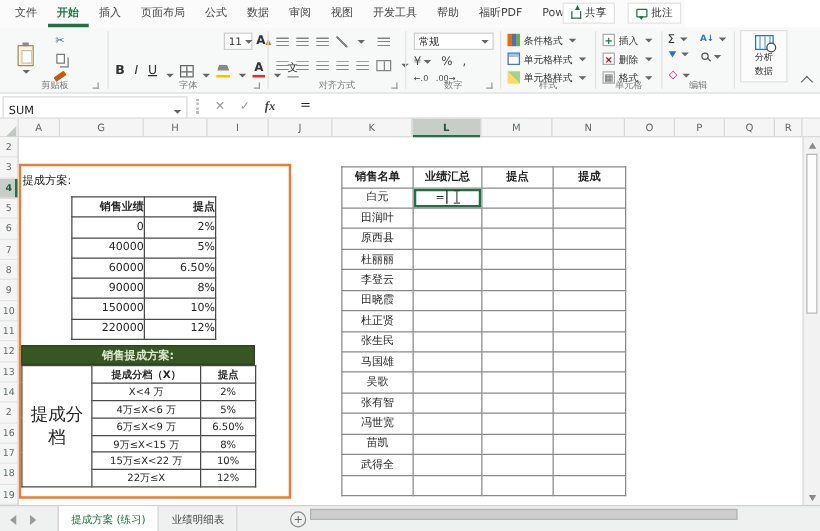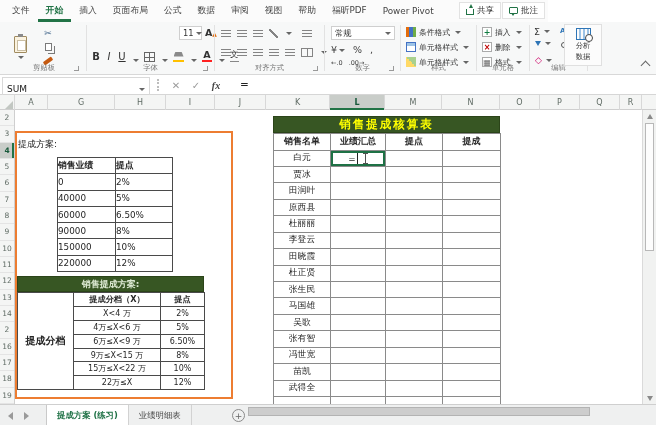--- a/index.html
+++ b/index.html
@@ -5,21 +5,21 @@
   *{box-sizing:border-box;margin:0;padding:0}
   html,body{width:656px;height:425px}
   body{font-family:"DejaVu Sans","Liberation Sans",sans-serif;font-size:9px;color:#262626;background:#fff;overflow:hidden}
   #app{position:relative;width:656px;height:425px;background:#fff;overflow:hidden}
 
   
   #tabbar{position:absolute;left:0;top:0;width:548px;height:22px;background:#FBFBFB}
   #ribbon-tabs{display:flex;height:22px;align-items:stretch;padding-left:4px}
   .rtab{padding:0 8px;display:flex;align-items:center;font-size:8.8px;color:#444;white-space:nowrap;cursor:default}
   .rtab.active{color:#217346;font-weight:bold;box-shadow:inset 0 -3px 0 #217346}
-  #tab-actions{position:absolute;right:3px;top:2px;height:17px;display:flex;gap:1px}
+  #tab-actions{position:absolute;right:3px;top:2px;height:17px;display:flex;gap:10px}
   .tb-btn{display:flex;align-items:center;gap:3px;padding:0 6px;border:1px solid #E2E2E2;background:#fff;font-size:8.5px;color:#333}
   .ic-share{width:8px;height:6px;border:1px solid #217346;border-top:none;position:relative;margin-top:3px}
   .ic-share::after{content:"";position:absolute;left:2px;top:-5px;width:0;height:0;border-left:2px solid transparent;border-right:2px solid transparent;border-bottom:4px solid #217346}
   .ic-comment{width:9px;height:7px;border:1px solid #217346;border-radius:1px;position:relative}
   .ic-comment::after{content:"";position:absolute;left:1px;bottom:-3px;width:0;height:0;border-left:2px solid transparent;border-right:2px solid transparent;border-top:3px solid #217346}
 
   
   #ribbon{position:absolute;left:0;top:22px;width:656px;height:53px;background:#F7F8F8;border-bottom:1px solid #D8D8D8}
   .rgroup{position:absolute;top:0;height:52px}
   .gsep{position:absolute;top:3px;width:1px;height:46px;background:#E2E2E2}
@@ -108,27 +108,27 @@
   #rowheaders{position:absolute;left:0;top:110px;width:15px;height:294px;background:#F4F5F4;border-right:1px solid #CFCFCF;display:flex;flex-direction:column;z-index:5}
   .rowh{flex:1;display:flex;align-items:center;justify-content:center;font-size:7.5px;color:#5F6B64;border-bottom:1px solid #E4E4E4}
   .rowh.sel{background:#C9CDC9;color:#17593A;font-weight:bold;box-shadow:inset -2px 0 0 #217346}
 
   
   #sheet{position:absolute;left:0;top:110px;width:642px;height:294px;background:#fff;overflow:hidden}
   #range-box{position:absolute;left:15px;top:21px;width:218px;height:268px;border:2px solid #ED7D31;pointer-events:none;z-index:1}
   #scheme-label{position:absolute;left:18px;top:28px;font-size:9px;color:#222;z-index:2}
   table{border-collapse:collapse;table-layout:fixed;background:#fff}
   #upper-table{position:absolute;left:57px;top:47px;z-index:2}
-  #upper-table th,#upper-table td{border:1px solid #4a4a4a;height:16.3px;text-align:left;font-size:8.8px;padding:0}
+  #upper-table th,#upper-table td{border:1px solid #4a4a4a;height:16.3px;text-align:right;font-size:8.8px;padding:0}
   #upper-table th{font-weight:bold}
   #lower-bar{position:absolute;left:17px;top:166px;width:187px;height:16px;background:#375623;border:1px solid #2B4419;color:#DCE9D2;font-weight:bold;font-size:9px;display:flex;align-items:center;justify-content:center;z-index:2}
   #lower-table{position:absolute;left:17px;top:182px;z-index:2}
   #lower-table th,#lower-table td{border:1px solid #4a4a4a;height:13.9px;text-align:center;font-size:8px;padding:0}
   #lower-table th{font-weight:bold;font-size:8.2px}
-  #lower-table td.side{font-weight:bold;font-size:10px;background:#fff}
+  #lower-table td.side{font-weight:normal;font-size:14px;background:#fff}
   #main-title{position:absolute;left:273px;top:6px;width:227px;height:17px;background:#375623;border:1px solid #2B4419;color:#FFFF00;font-weight:bold;font-size:11.5px;letter-spacing:2px;display:flex;align-items:center;justify-content:center;z-index:2}
   #main-table{position:absolute;left:273px;top:23px;z-index:2}
   #main-table th,#main-table td{border:1px solid #8a8a8a;height:16.45px;text-align:center;font-size:8.8px;padding:0}
   #main-table th{font-weight:bold;font-size:9px;height:16.5px}
   td.active-td{box-shadow:inset 0 0 0 2px #1E7145;text-align:left;padding-left:4px}
   .caret{display:inline-block;width:1px;height:11px;background:#222;vertical-align:-2px;margin-left:1px}
   .ibeam{display:inline-block;width:5px;height:11px;vertical-align:-2px;margin-left:5px;position:relative;opacity:.85}
   .ibeam::before{content:"";position:absolute;left:2px;top:1px;width:1px;height:9px;background:#333}
   .ibeam::after{content:"";position:absolute;left:0;top:0;width:5px;height:1px;background:#333;box-shadow:0 10px 0 #333}
 
@@ -139,39 +139,40 @@
   .tri-down{width:0;height:0;border-left:3.5px solid transparent;border-right:3.5px solid transparent;border-top:5px solid #8a8a8a}
   #vs-thumb{position:absolute;left:2px;top:13px;width:9px;height:128px;background:#FDFDFD;border:1px solid #B8B8B8}
 
   
   #tabstrip{position:absolute;left:0;top:404px;width:656px;height:21px;background:#EFF0F0;border-top:1px solid #CFCFCF}
   .nav-arr{position:absolute;top:7px;width:0;height:0}
   .tri-l{border-top:4px solid transparent;border-bottom:4px solid transparent;border-right:5px solid #9a9a9a}
   .tri-r{border-top:4px solid transparent;border-bottom:4px solid transparent;border-left:5px solid #9a9a9a}
   #sheet-tabs{position:absolute;left:46px;top:0;height:21px;display:flex}
   .stab{display:flex;align-items:center;padding:0 10px;font-size:8.4px;color:#444;border-right:1px solid #D2D2D2;height:100%;white-space:nowrap}
-  .stab.active{background:#fff;color:#1E7145;font-weight:bold;border-left:1px solid #C9C9C9}
+  .stab.active{background:#fff;color:#1E7145;font-weight:normal;border-left:1px solid #C9C9C9}
   #new-sheet{position:absolute;left:232px;top:4px;width:13px;height:13px;border:1px solid #8a8a8a;border-radius:50%;display:flex;align-items:center;justify-content:center;font-size:9px;color:#666}
   #hs-thumb{position:absolute;left:248px;top:2px;width:342px;height:9px;background:#CDCDCD;border:1px solid #B3B3B3}
 </style>
 </head>
 <body>
 
 <div id="app">
 
   <div id="tabbar">
     <div id="ribbon-tabs">
         <div class="rtab">文件</div>
         <div class="rtab active">开始</div>
         <div class="rtab">插入</div>
         <div class="rtab">页面布局</div>
         <div class="rtab">公式</div>
         <div class="rtab">数据</div>
         <div class="rtab">审阅</div>
         <div class="rtab">视图</div>
+        <div class="rtab">开发工具</div>
         <div class="rtab">帮助</div>
         <div class="rtab">福昕PDF</div>
         <div class="rtab">Power Pivot</div>
       </div>
     <div id="tab-actions">
       <div class="tb-btn">
         <span class="ic-share"></span>
         <span>共享</span>
       </div>
       <div class="tb-btn">
@@ -338,21 +339,21 @@
           <span class="dd"></span>
         </div>
       <div class="erow" style="left:5px;top:33px">
           <span class="clear-ic">◇</span>
           <span class="dd"></span>
         </div>
       <div class="glabel">编辑</div>
     </div>
     <div class="gsep" style="left:587px"></div>
 
-    <div class="rgroup" style="left:560px;width:46px">
+    <div class="rgroup" style="left:588px;width:46px">
       <div class="an-btn">
         <span class="an-ic"></span>
         <span>分析</span>
         <span>数据</span>
       </div>
     </div>
     <span class="chev"></span>
   </div>
 
   <div id="formulabar">
@@ -458,44 +459,37 @@
             <td>15万≤X&lt;22 万</td>
             <td>10%</td>
           </tr>
           <tr>
             <td>22万≤X</td>
             <td>12%</td>
           </tr>
         </tbody>
     </table>
 
-    <div id="main-title">销售提成核算表</div>
     <table id="main-table">
       <colgroup>
           <col style="width:57px">
           <col style="width:55px">
           <col style="width:57px">
           <col style="width:58px">
         </colgroup>
       <tbody id="main-body">
           <tr>
             <th>销售名单</th>
             <th>业绩汇总</th>
             <th>提点</th>
             <th>提成</th>
           </tr>
           <tr>
             <td>白元</td>
             <td class="active-td"><span>=</span><span class="caret"></span><span class="ibeam"></span></td>
-            <td></td>
-            <td></td>
-          </tr>
-          <tr>
-            <td>贾冰</td>
-            <td></td>
             <td></td>
             <td></td>
           </tr>
           <tr>
             <td>田润叶</td>
             <td></td>
             <td></td>
             <td></td>
           </tr>
           <tr>

